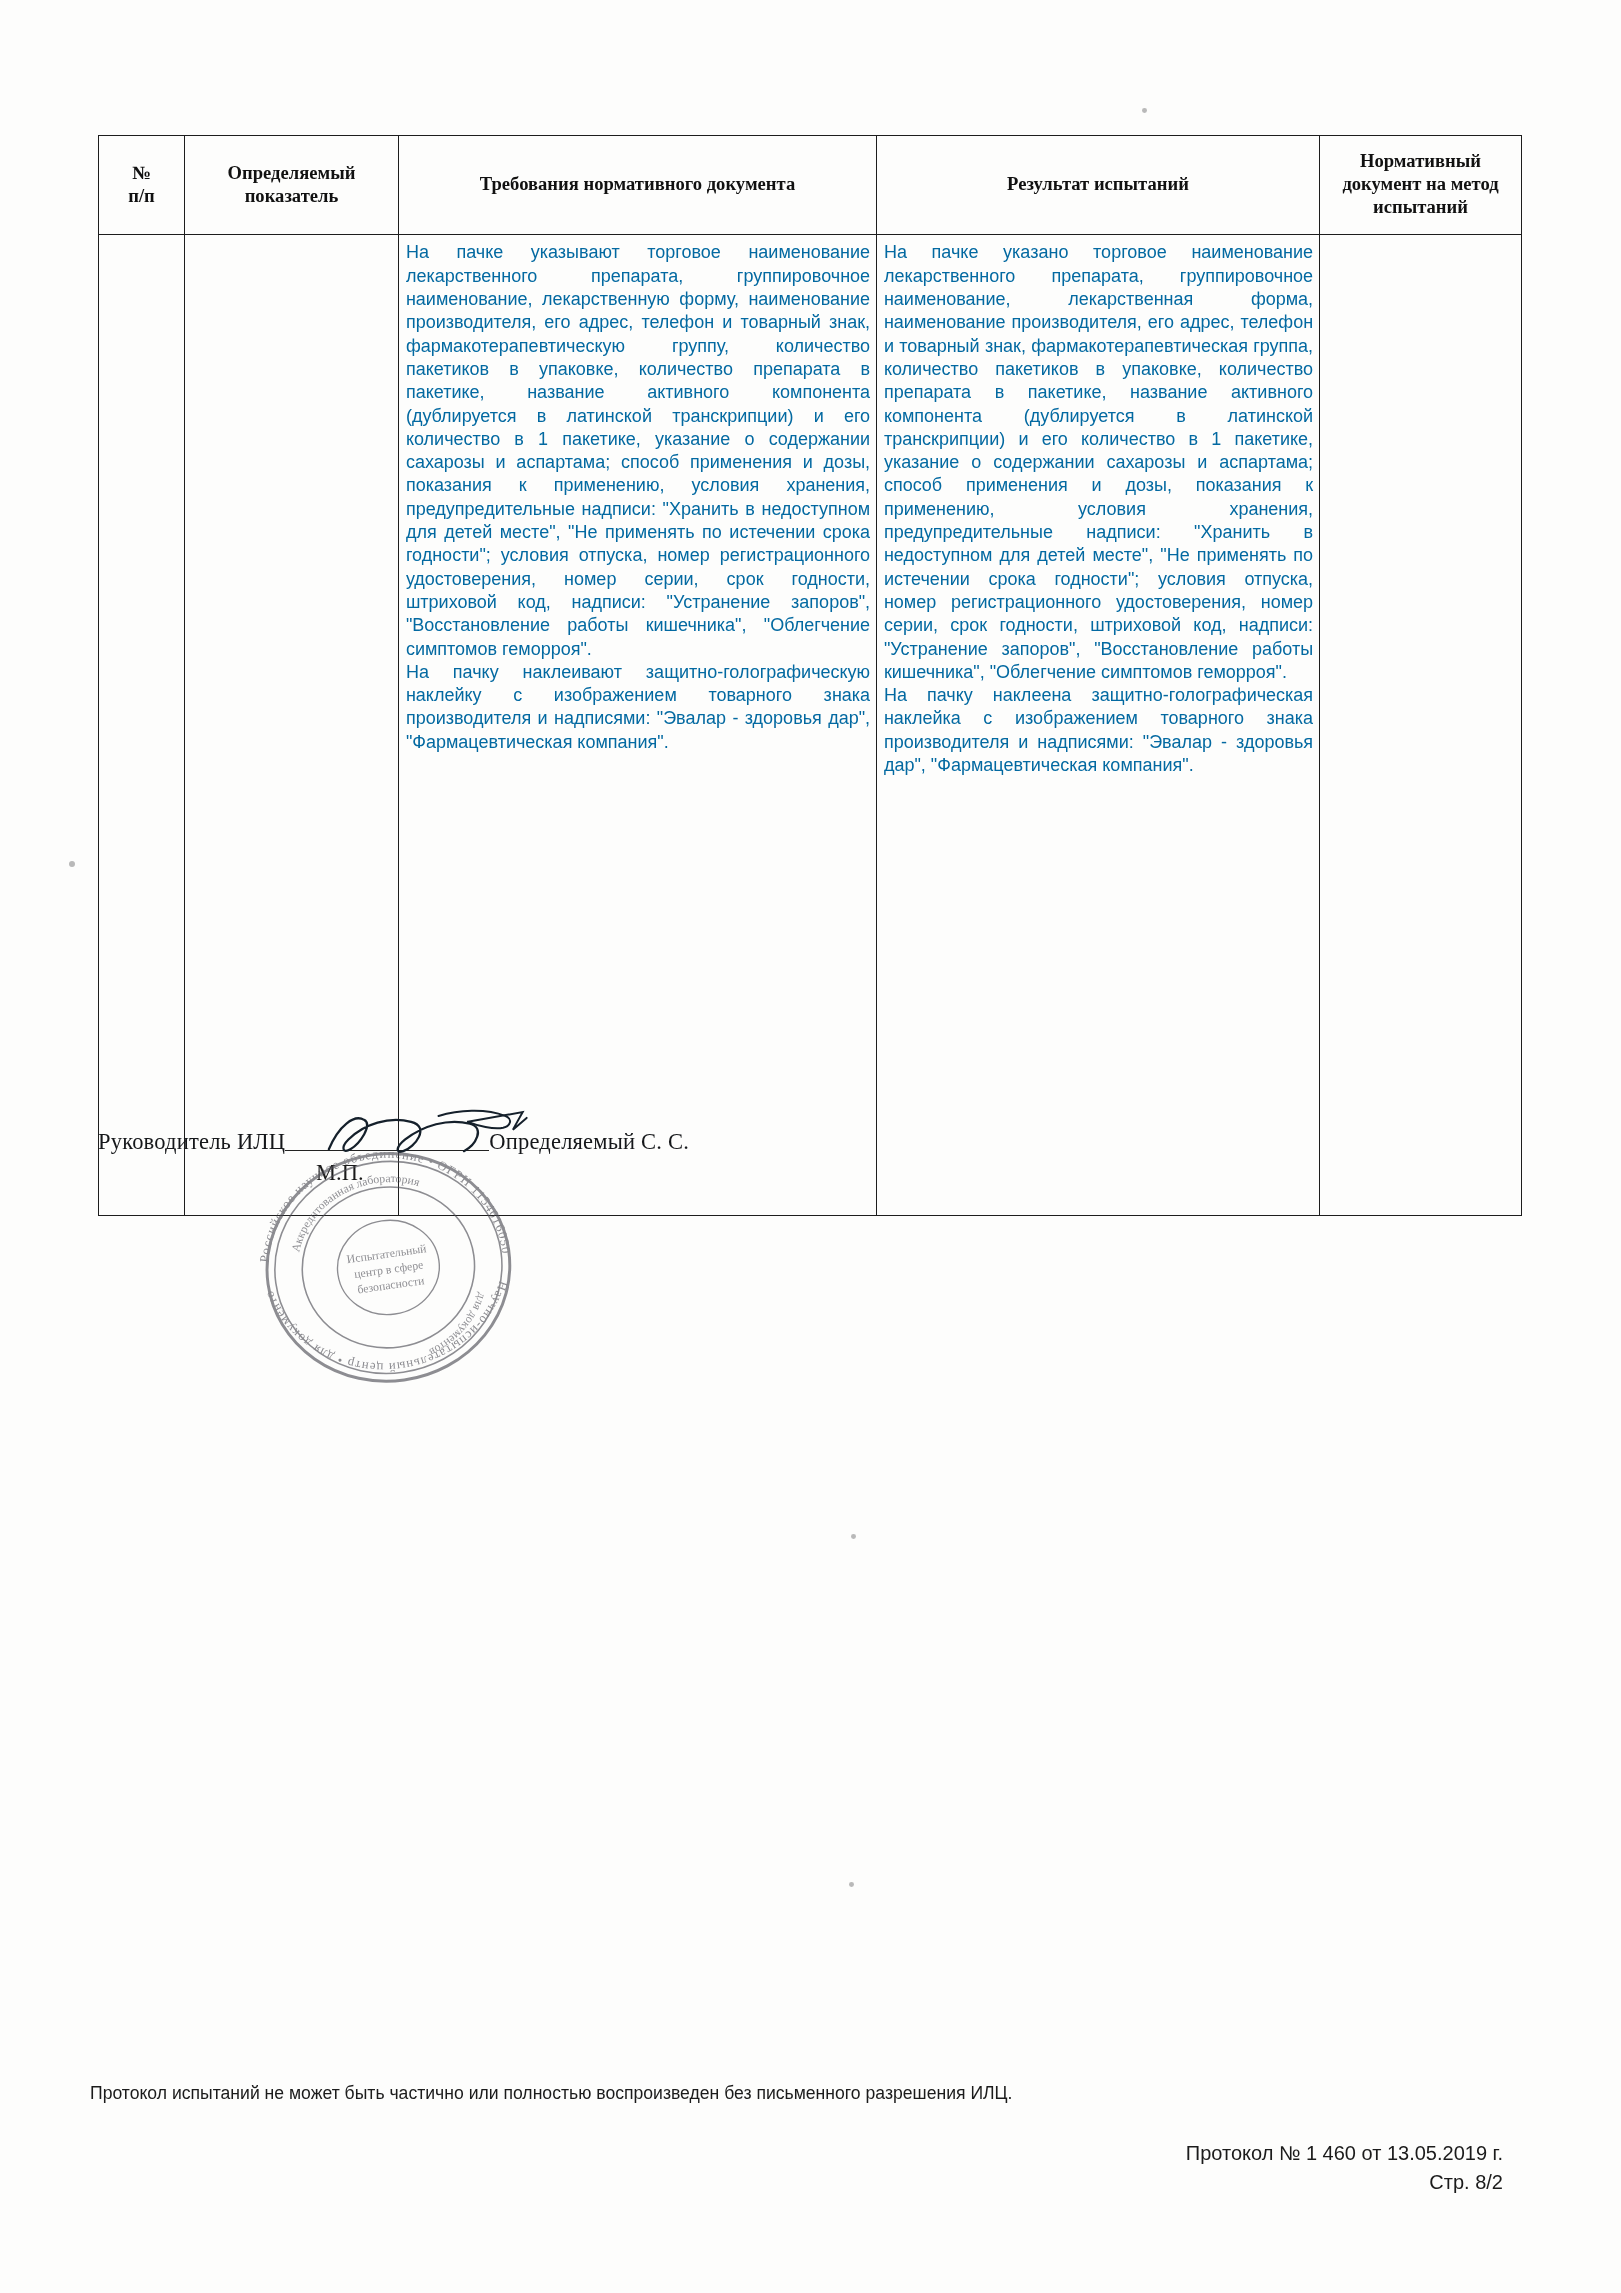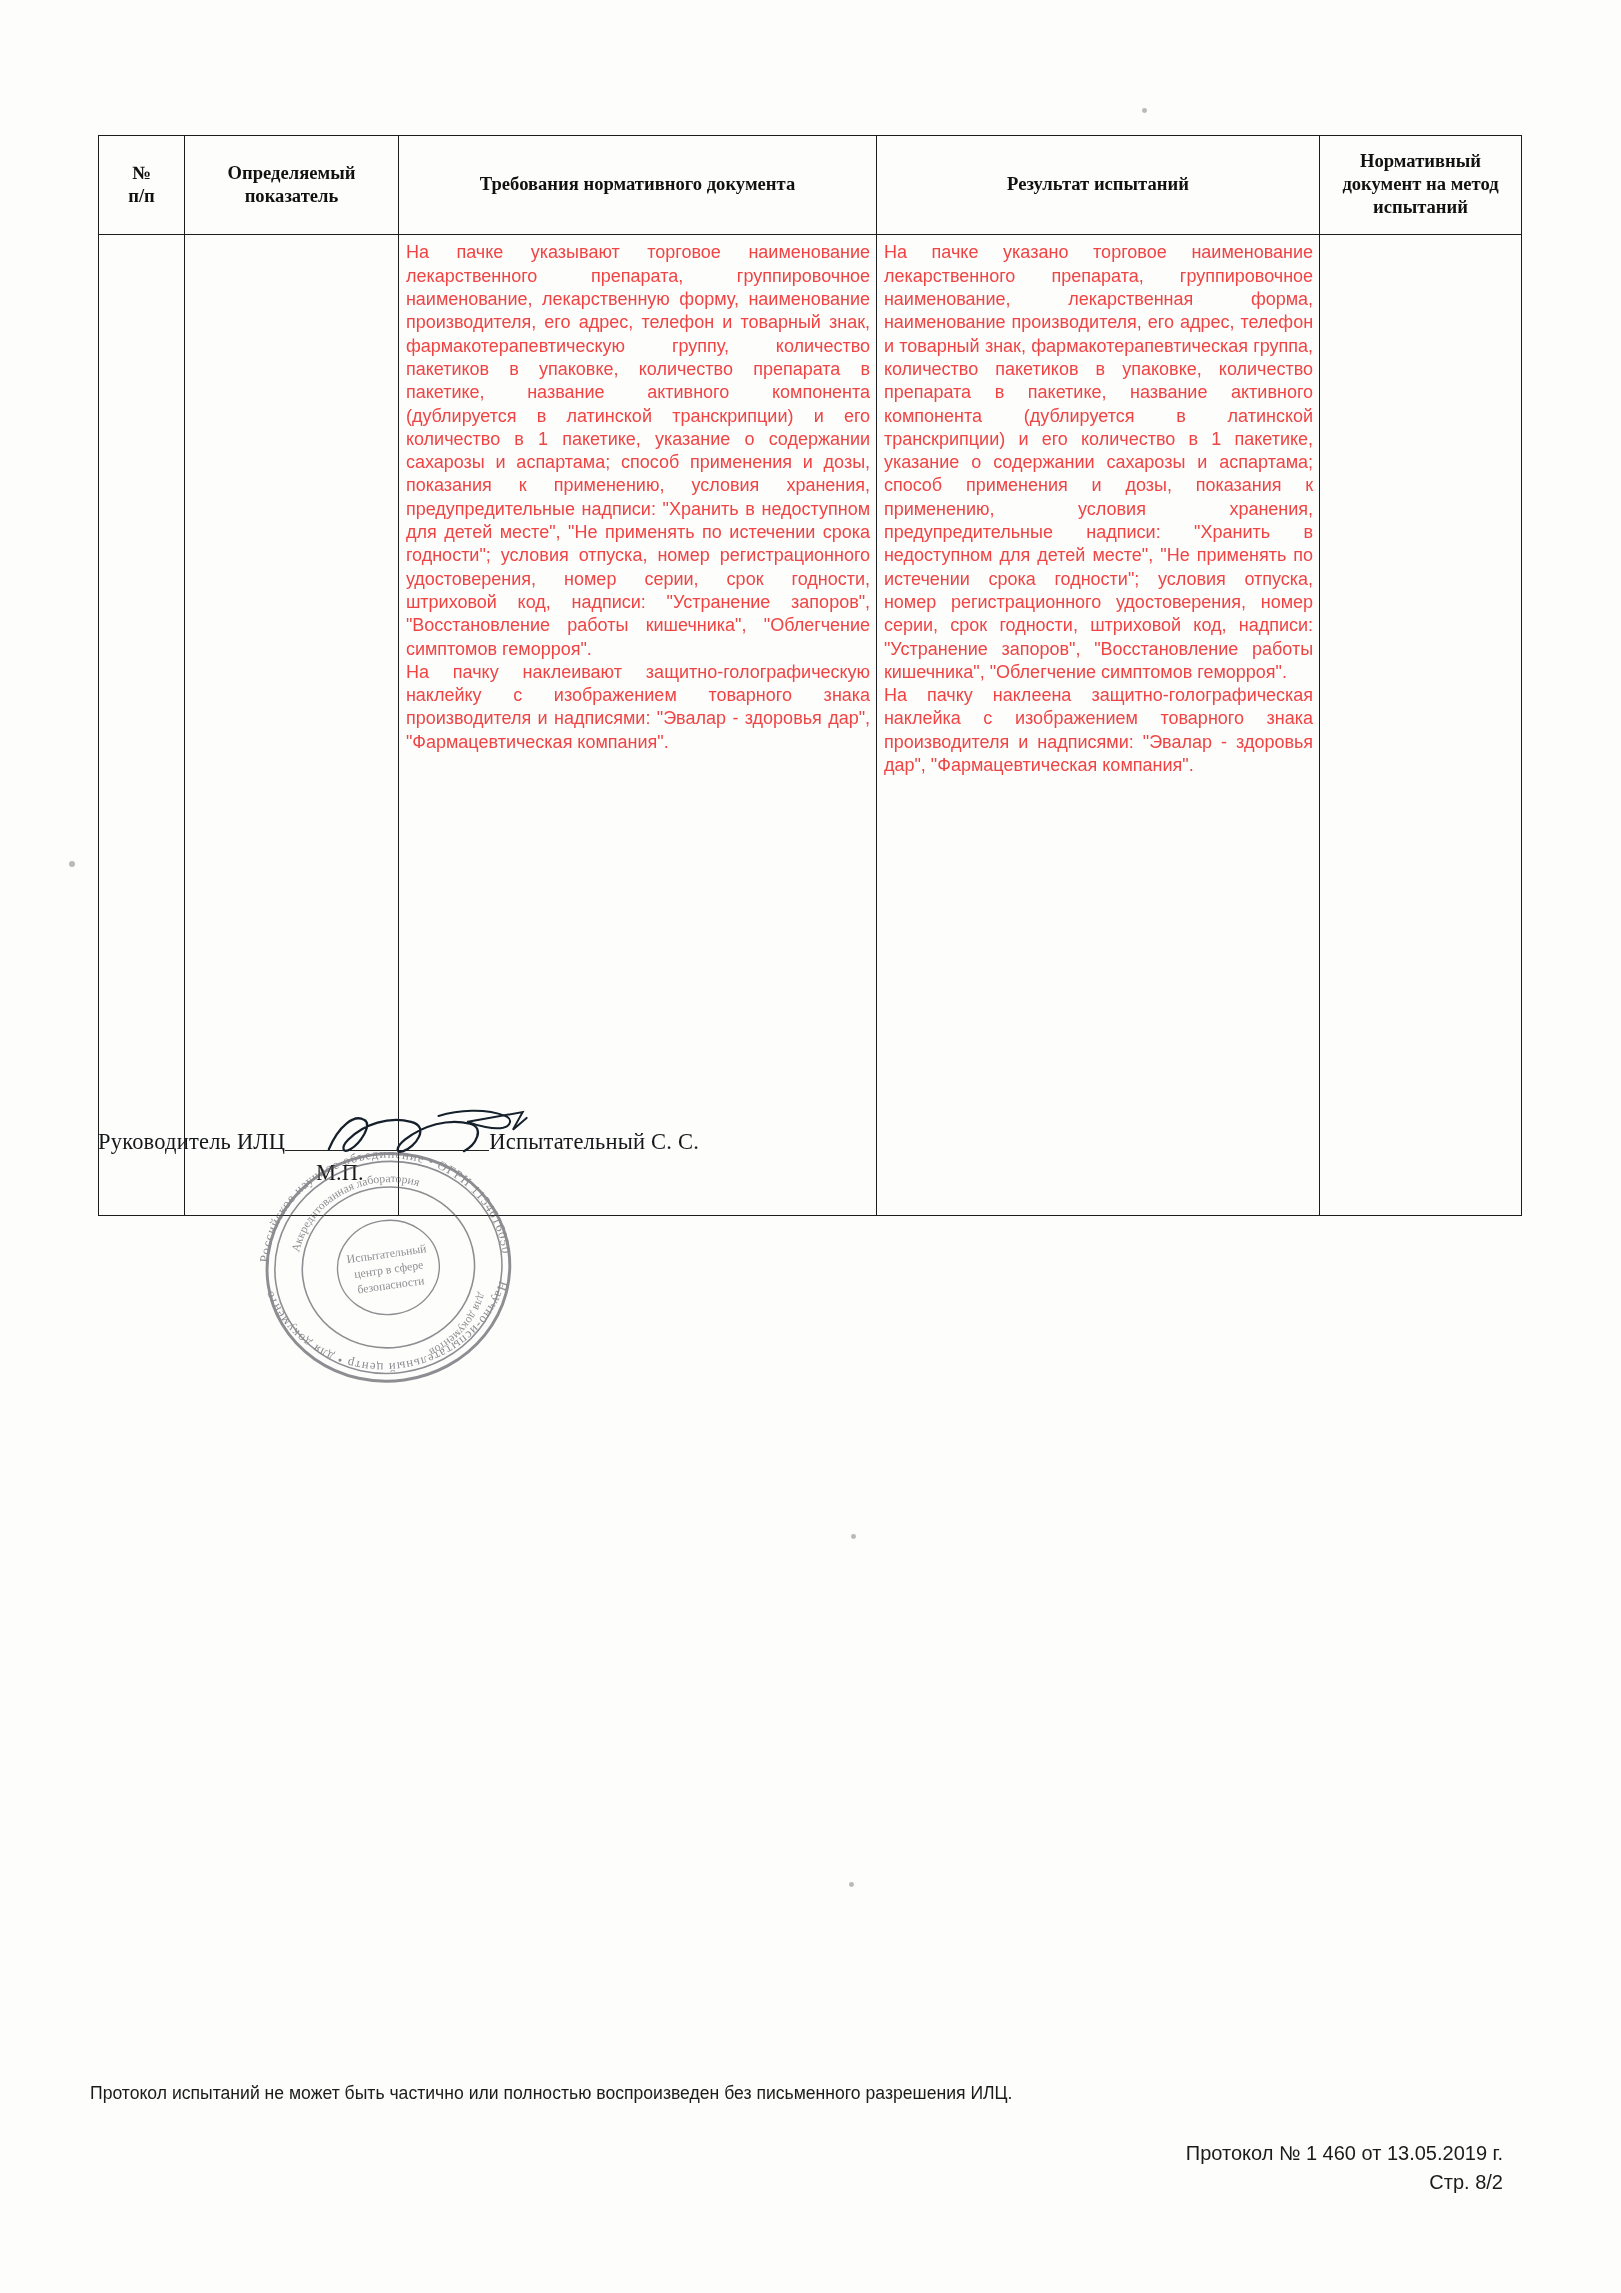--- a/index.html
+++ b/index.html
@@ -54,21 +54,21 @@
   col.c-res    { width: 443px; }
   col.c-norm   { width: 202px; }
 
   .cell-body {
     font-family: "Liberation Sans", sans-serif;
     font-size: 18px;
     line-height: 1.295;
     text-align: justify;
     text-justify: inter-word;
     padding: 6.9px 5.9px 7.8px 6.9px;
-    color: #ef4444;
+    color: #0369a1;
     hyphens: none;
   }
   .cell-body p {
     margin: 0;
   }
   .cell-body p + p {
     margin-top: 0;
   }
 
   .tall { height: 980px; }
@@ -208,21 +208,21 @@
           </div>
         </td>
         <td>
           <div class="cell-body"></div>
         </td>
       </tr>
     </tbody>
   </table>
 
   <div class="sign-row">
-    <span class="sign-label">Руководитель ИЛЦ</span><span class="sign-gap"><span class="rule"></span></span><span class="sign-label">Испытательный С. С.</span>
+    <span class="sign-label">Руководитель ИЛЦ</span><span class="sign-gap"><span class="rule"></span></span><span class="sign-label">Определяемый С. С.</span>
   </div>
 
   <svg class="signature-glyph" viewBox="0 0 240 62">
     <path d="M8,44 C18,20 34,8 44,14 C53,19 40,38 30,44 C22,49 20,42 28,34 C44,18 70,10 92,16 C112,21 96,42 84,46 C76,49 76,42 86,34 C104,20 130,12 152,18 C168,22 158,40 146,46" fill="none" stroke="#15202b" stroke-width="2.3" stroke-linecap="round"></path>
     <path d="M120,10 C140,4 168,2 188,10 C196,13 194,20 186,22 C176,24 160,20 150,16" fill="none" stroke="#15202b" stroke-width="2" stroke-linecap="round"></path>
     <path d="M150,16 L206,6 L196,24 L210,12" fill="none" stroke="#15202b" stroke-width="2" stroke-linecap="round"></path>
   </svg>
 
   <div class="mp-label">М.П.</div>
 

